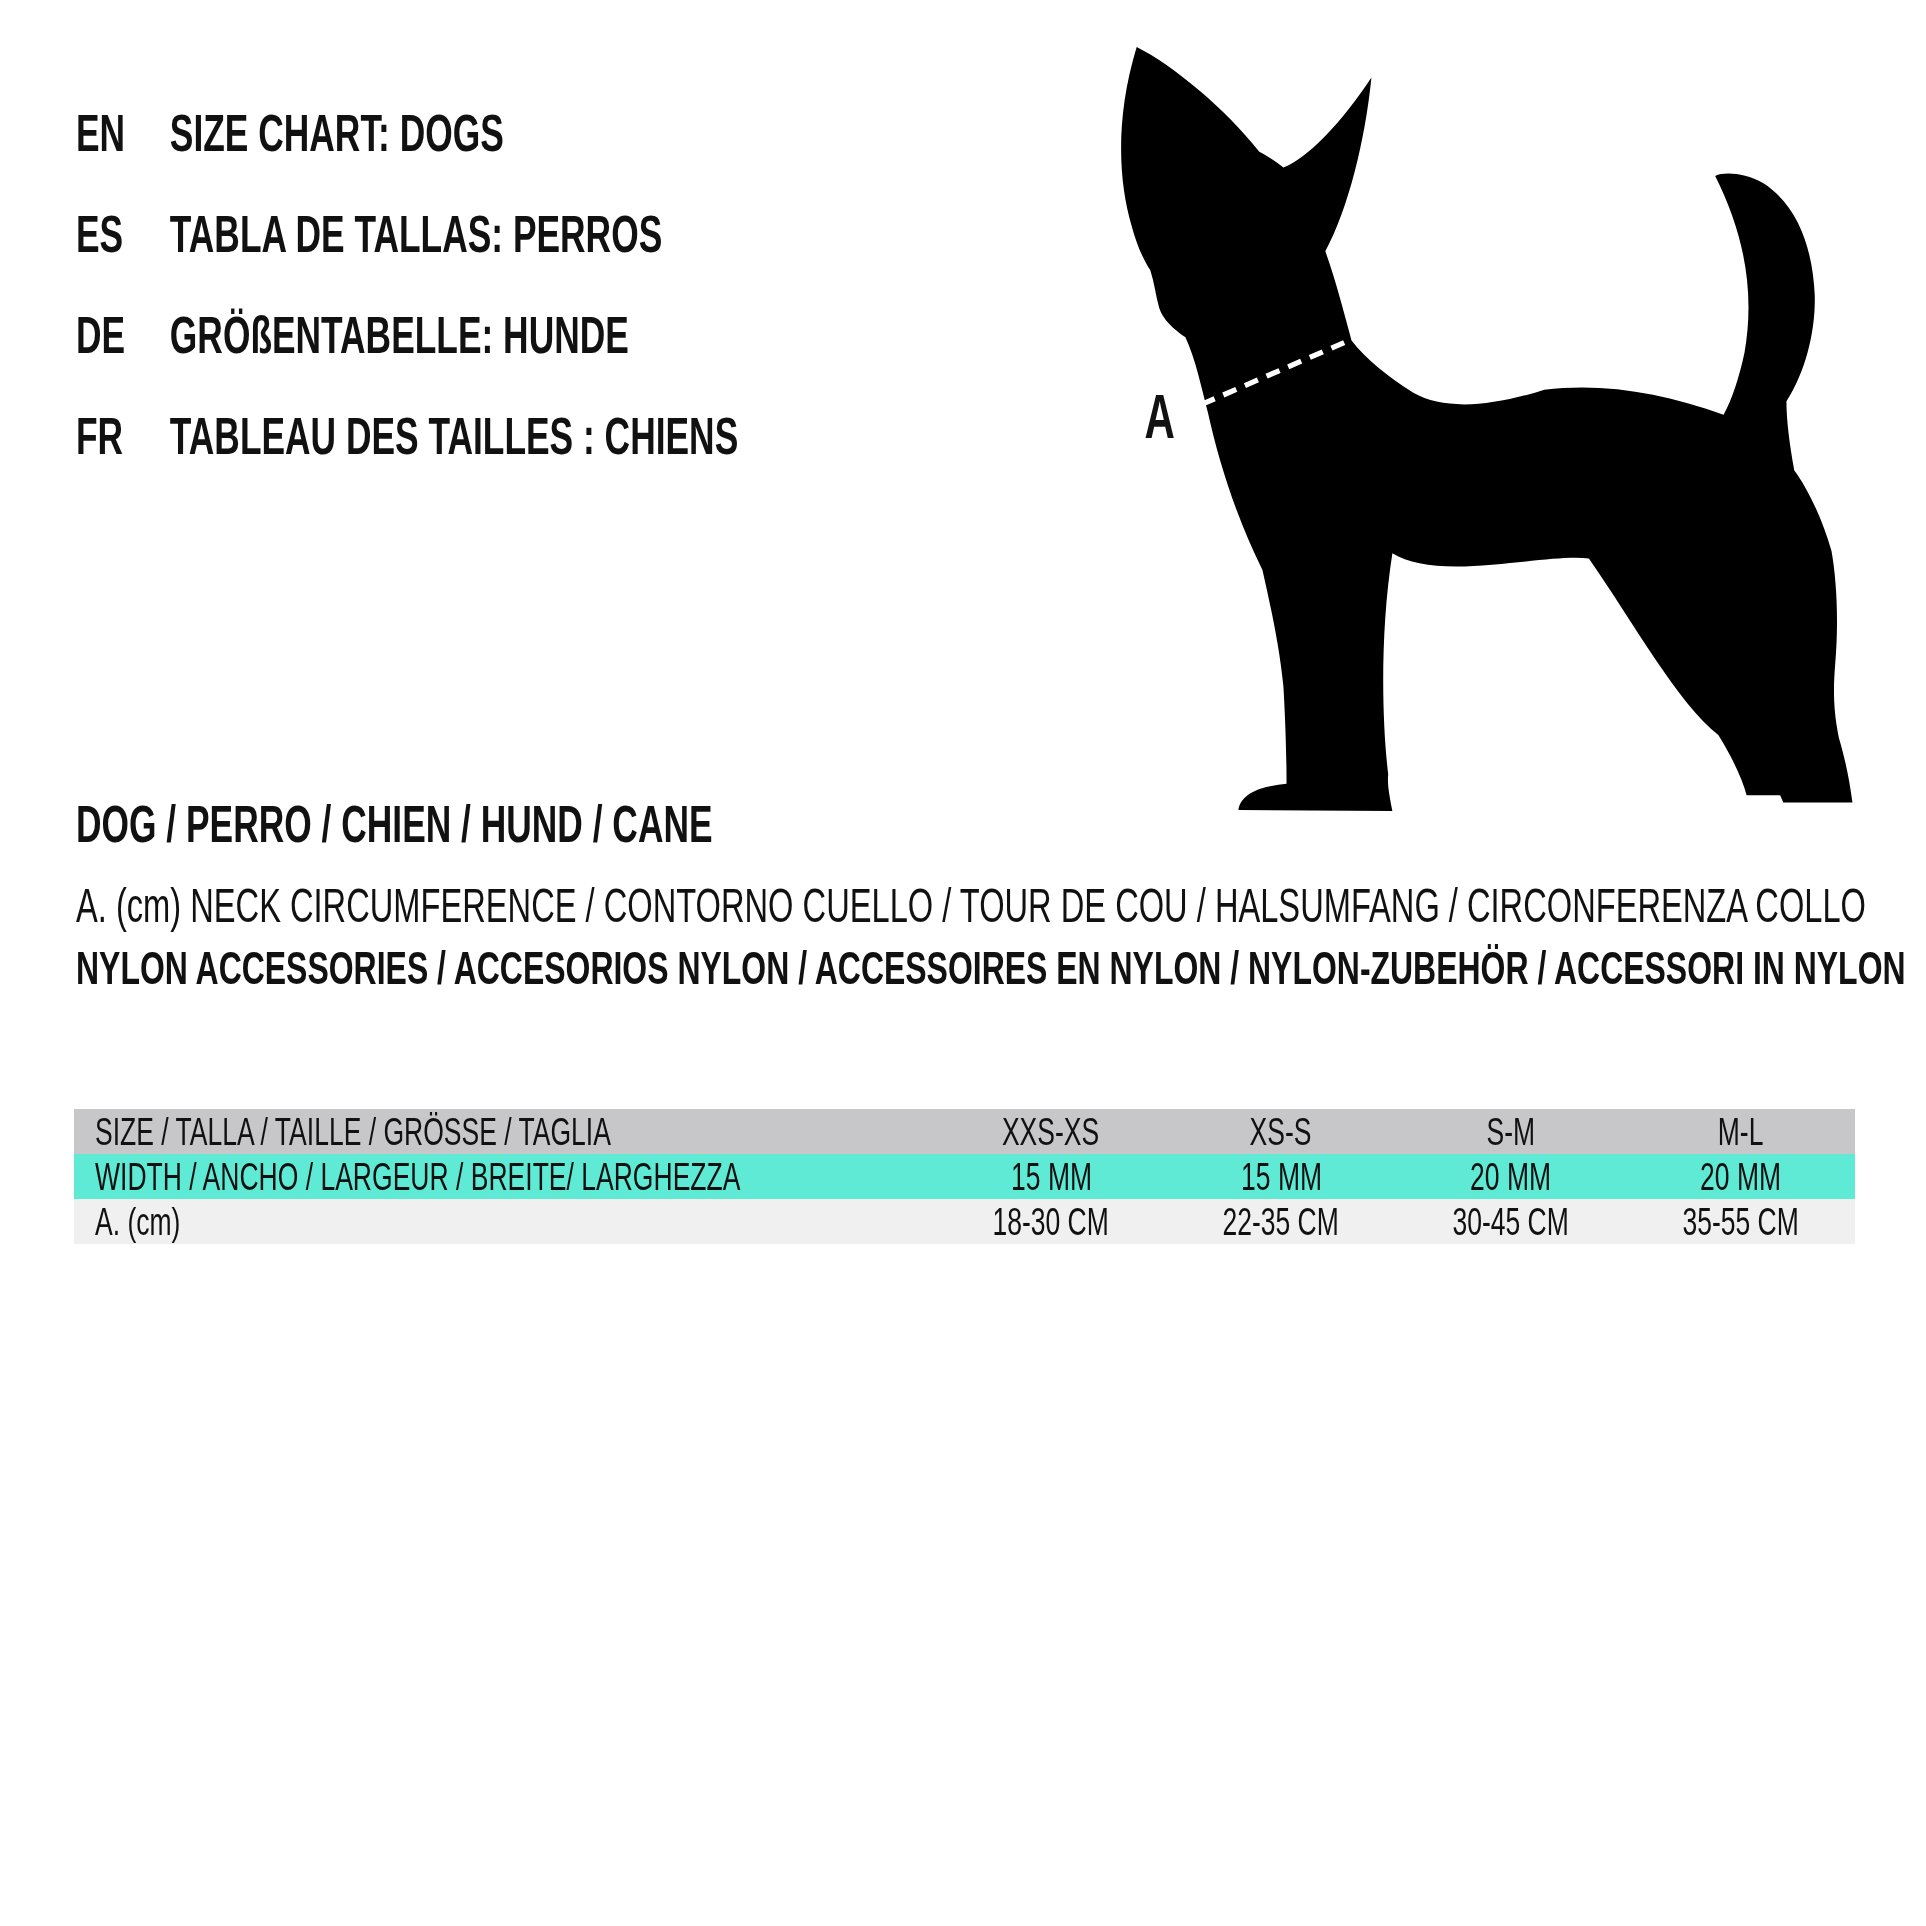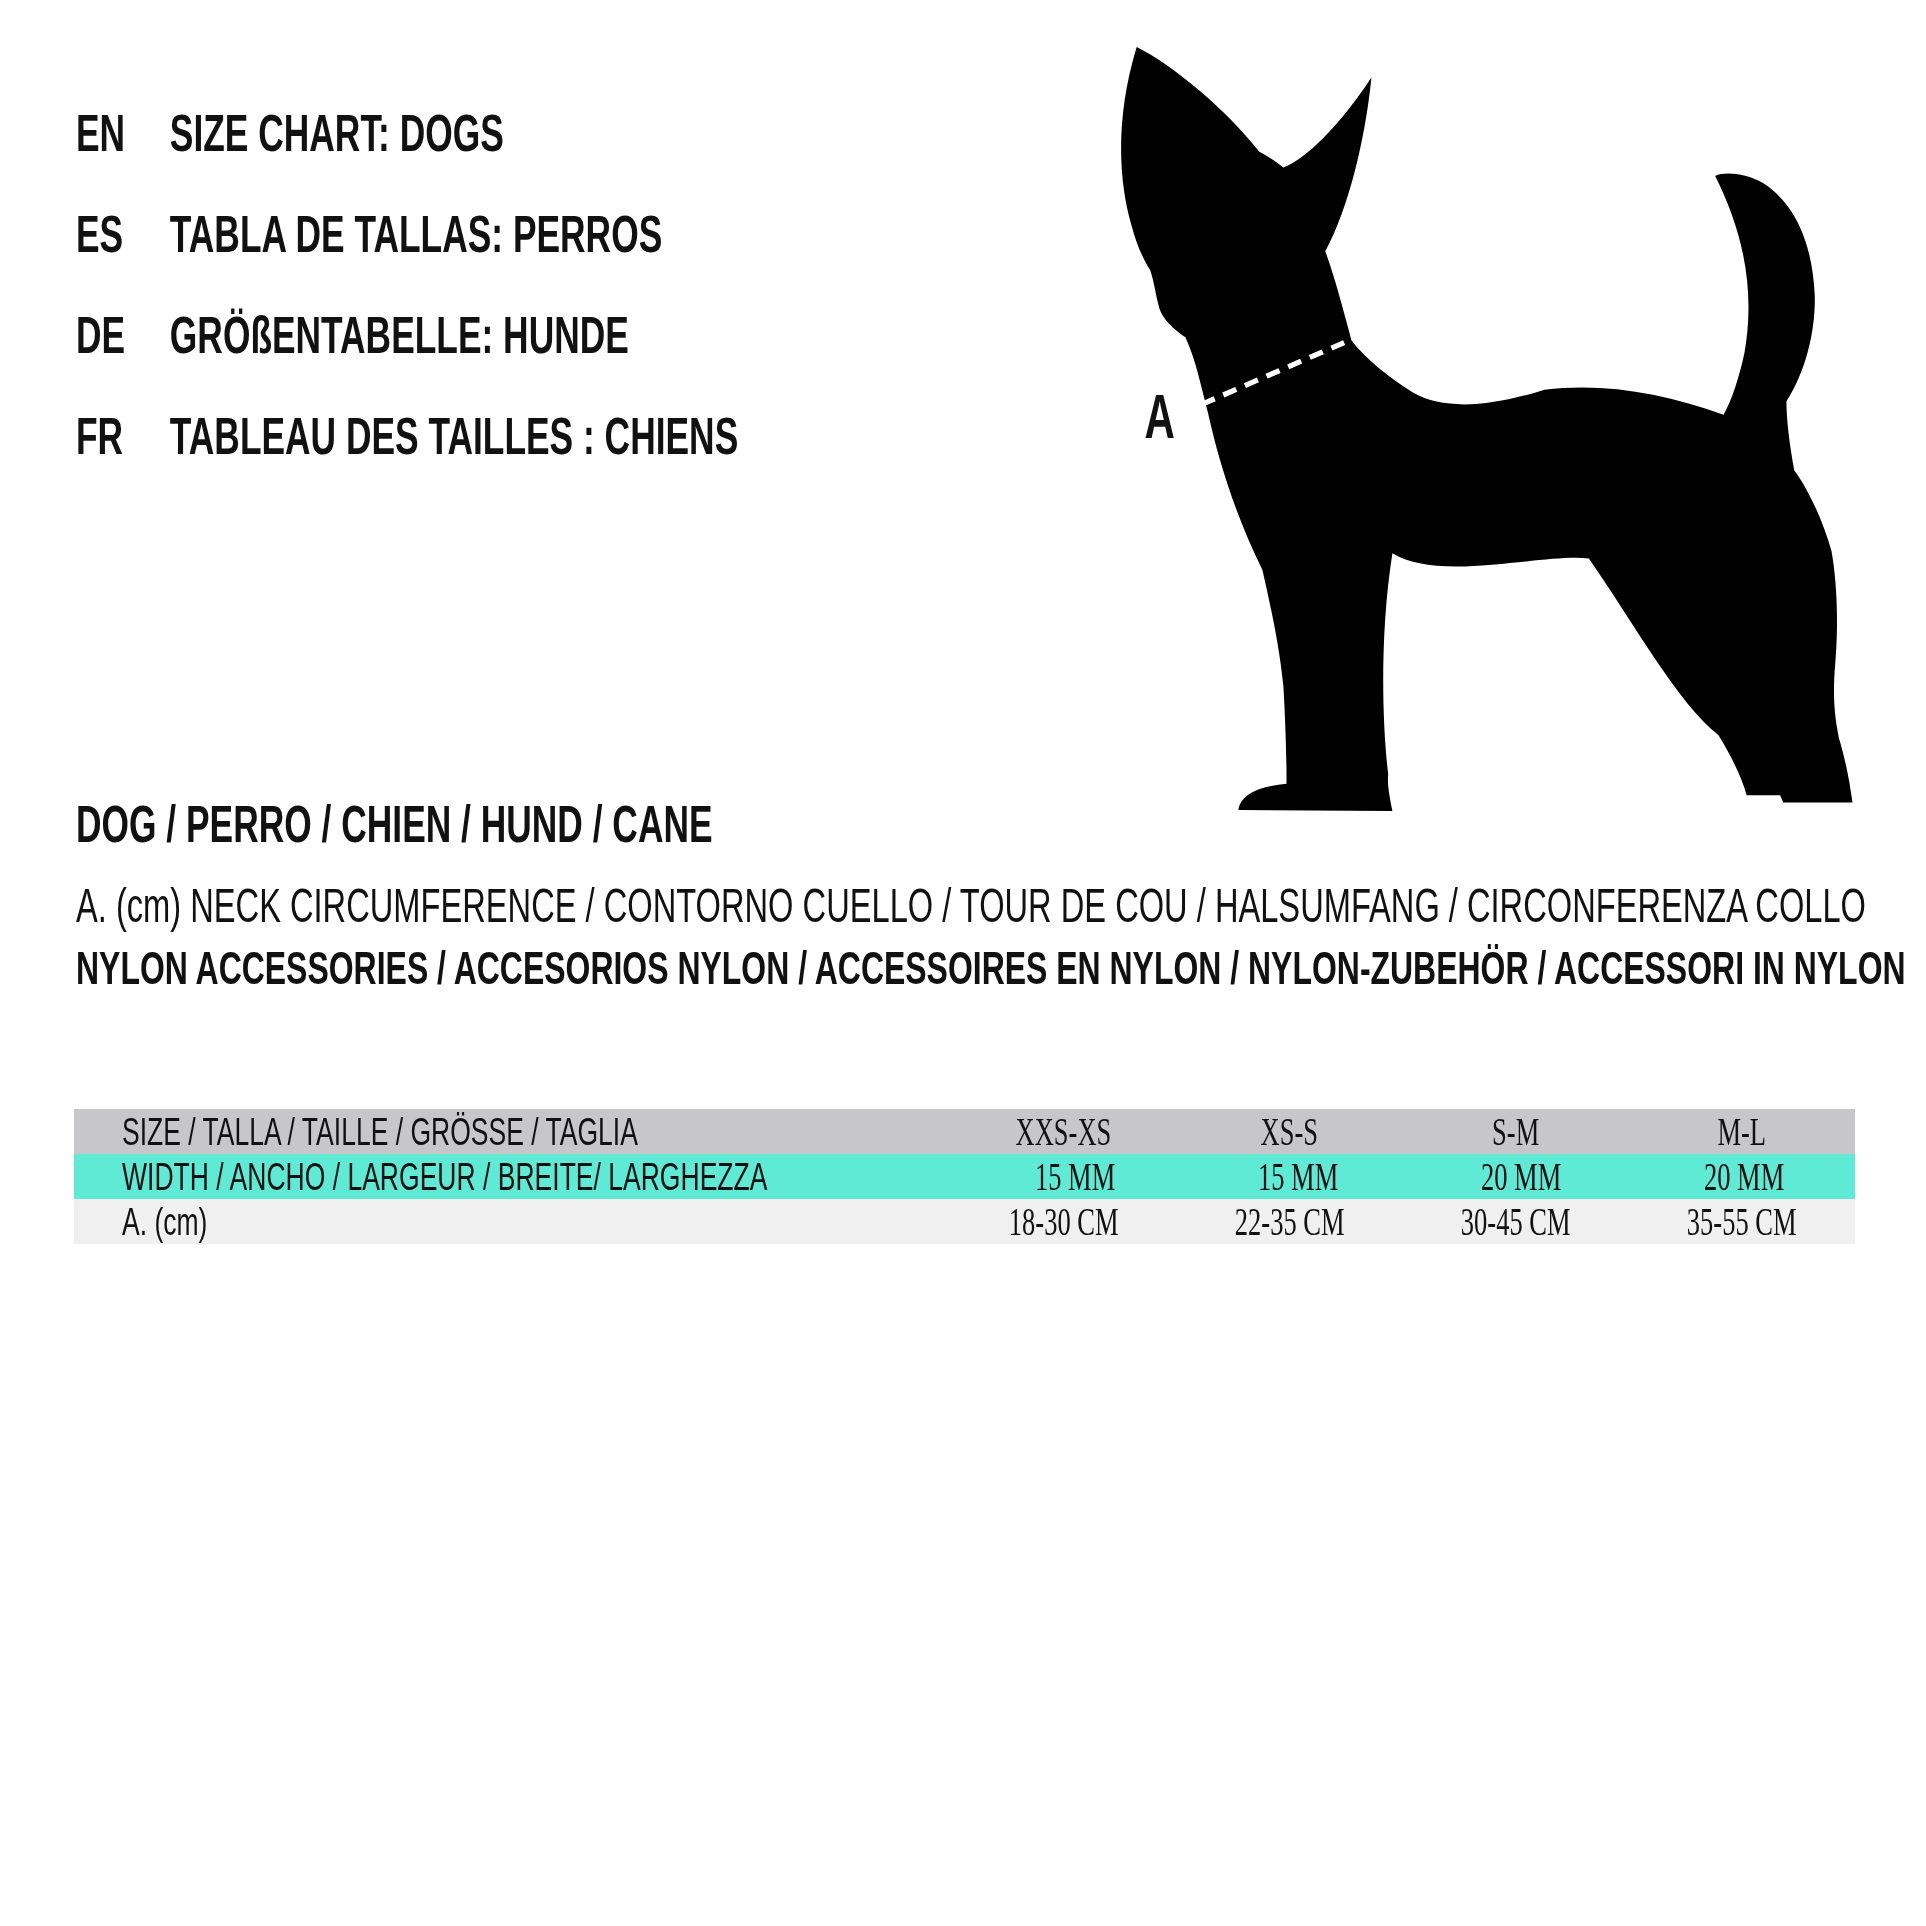--- a/index.html
+++ b/index.html
@@ -35,22 +35,22 @@
   .measure-note{position:absolute;left:76px;top:877px;height:58px;line-height:58px;font-size:48px;font-weight:400;white-space:nowrap;}
   .material-note{position:absolute;left:76px;top:939px;height:58px;line-height:58px;font-size:47px;font-weight:700;white-space:nowrap;}
 
   
   .size-table{position:absolute;left:74px;top:1109px;width:1781px;}
   .t-header{height:48px;line-height:48px;background:var(--header-yellow,#F2D61E);text-align:center;font-size:39px;font-weight:700;}
   .t-row{display:flex;height:45px;line-height:45px;font-size:39px;font-weight:400;}
   .t-row.gray{background:var(--row-gray,#C7C7C9);}
   .t-row.white{background:#5eead4;}
   .t-row.light{background:var(--row-light,#F0F0F1);}
-  .t-label{width:863px;padding-left:21px;white-space:nowrap;margin-left:27px;}
-  .t-cell{width:230px;text-align:center;font-family:Liberation Serif, serif;}
+  .t-label{width:863px;padding-left:21px;white-space:nowrap;}
+  .t-cell{width:230px;text-align:center;}
 </style>
 </head>
 <body>
 
 <div class="lang-block">
   <div class="lang-row">
     <span class="cond"><span class="lang-code">EN</span><span>SIZE CHART: DOGS</span></span>
   </div>
   <div class="lang-row">
     <span class="cond"><span class="lang-code">ES</span><span>TABLA DE TALLAS: PERROS</span></span>

